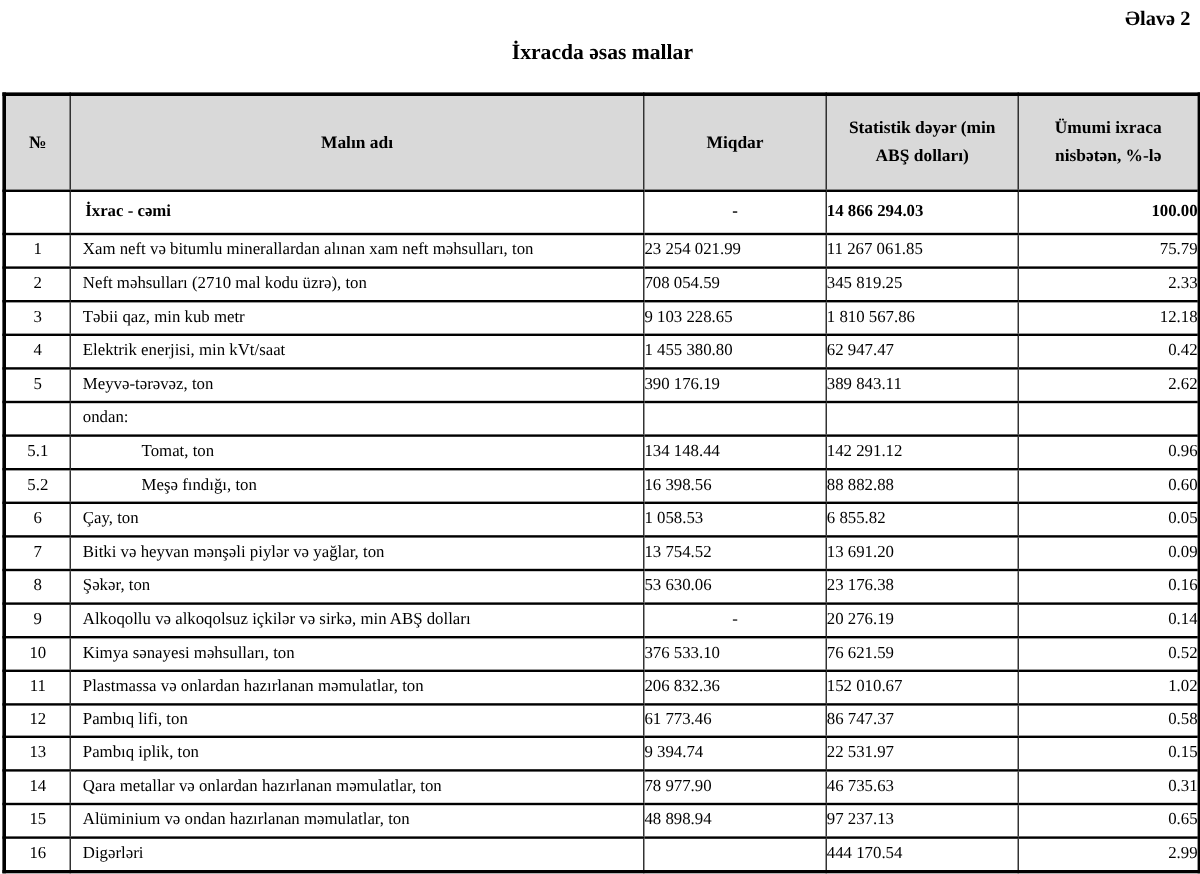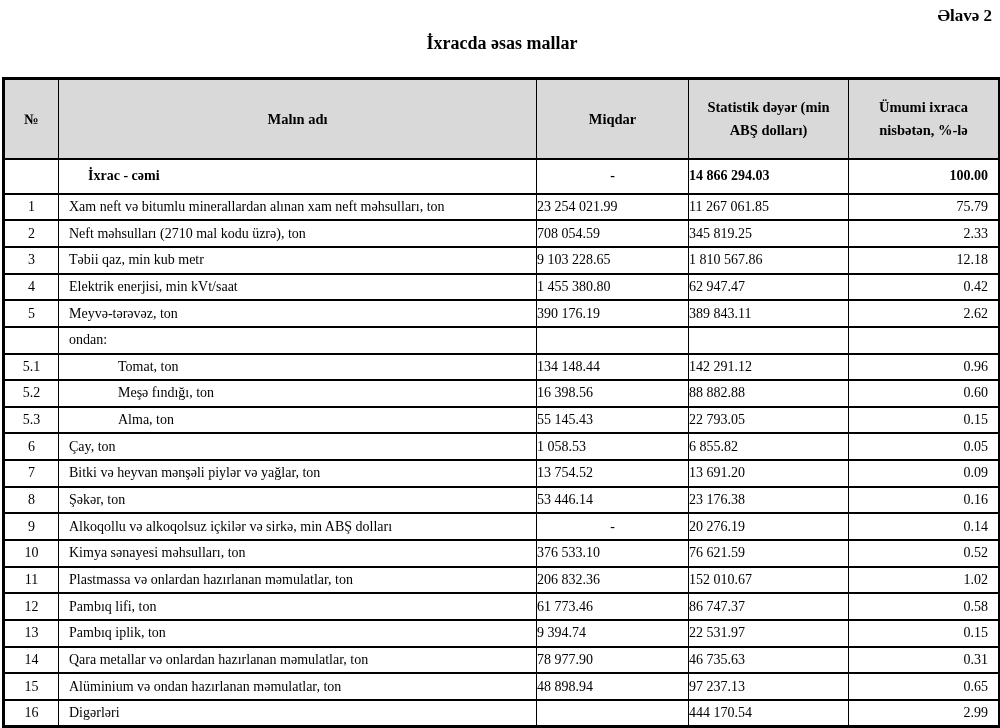--- a/index.html
+++ b/index.html
@@ -51,25 +51,25 @@
     font-size: 14.5px;
     text-align: center;
     line-height: 1.55;
     white-space: normal;
     padding: 2px 6px;
   }
   tbody tr { height: 25px; }
   tbody tr.r-total { height: 33px; font-weight: bold; }
   .c-no   { text-align: center; }
   .c-name { text-align: left; padding-left: 10px; }
-  .r-total .c-name { padding-left: 29px; }
+  .r-total .c-name { padding-left: 12px; }
   .r-sub   .c-name { padding-left: 59px; }
   .r-group .c-name { }
   .c-qty, .c-value { text-align: left; padding-right: 12px; }
-  .c-pct  { text-align: right; padding-right: 10px; }
+  .c-pct  { text-align: right; }
   td.dash { text-align: center; padding-right: 0; }
 </style>
 </head>
 <body>
 
 <div class="annex-label">Əlavə 2</div>
 <div class="doc-title">İxracda əsas mallar</div>
 
 <div class="table-wrap">
   <table>
@@ -146,45 +146,38 @@
           <td class="c-value">142 291.12</td>
           <td class="c-pct">0.96</td>
         </tr>
         <tr class="r-sub">
           <td class="c-no">5.2</td>
           <td class="c-name">Meşə fındığı, ton</td>
           <td class="c-qty">16 398.56</td>
           <td class="c-value">88 882.88</td>
           <td class="c-pct">0.60</td>
         </tr>
-        <tr class="r-sub">
-          <td class="c-no">5.3</td>
-          <td class="c-name">Alma, ton</td>
-          <td class="c-qty">55 145.43</td>
-          <td class="c-value">22 793.05</td>
-          <td class="c-pct">0.15</td>
-        </tr>
         <tr class="r-normal">
           <td class="c-no">6</td>
           <td class="c-name">Çay, ton</td>
           <td class="c-qty">1 058.53</td>
           <td class="c-value">6 855.82</td>
           <td class="c-pct">0.05</td>
         </tr>
         <tr class="r-normal">
           <td class="c-no">7</td>
           <td class="c-name">Bitki və heyvan mənşəli piylər və yağlar, ton</td>
           <td class="c-qty">13 754.52</td>
           <td class="c-value">13 691.20</td>
           <td class="c-pct">0.09</td>
         </tr>
         <tr class="r-normal">
           <td class="c-no">8</td>
           <td class="c-name">Şəkər, ton</td>
-          <td class="c-qty">53 446.14</td>
+          <td class="c-qty">53 630.06</td>
           <td class="c-value">23 176.38</td>
           <td class="c-pct">0.16</td>
         </tr>
         <tr class="r-normal">
           <td class="c-no">9</td>
           <td class="c-name">Alkoqollu və alkoqolsuz içkilər və sirkə, min ABŞ dolları</td>
           <td class="c-qty dash">-</td>
           <td class="c-value">20 276.19</td>
           <td class="c-pct">0.14</td>
         </tr>

